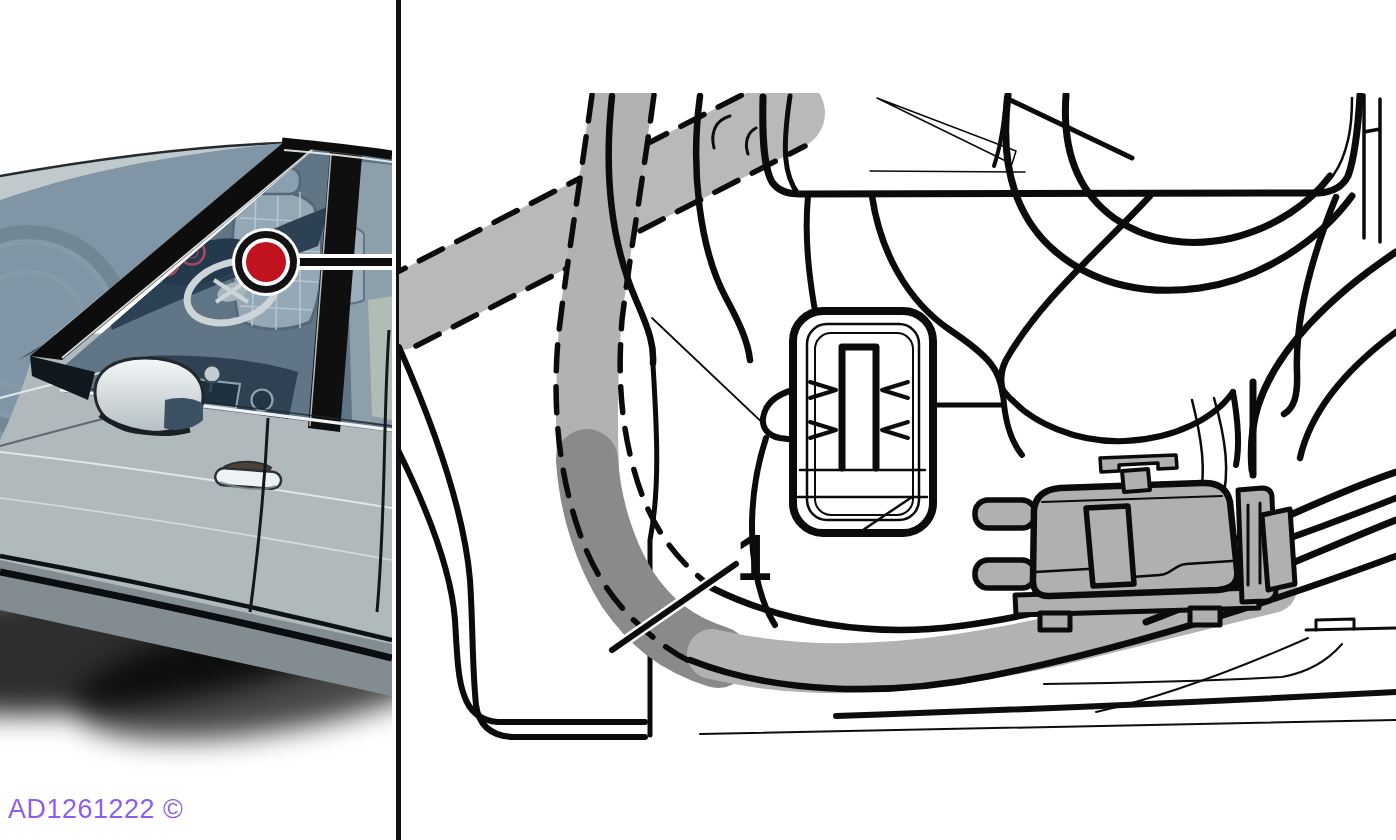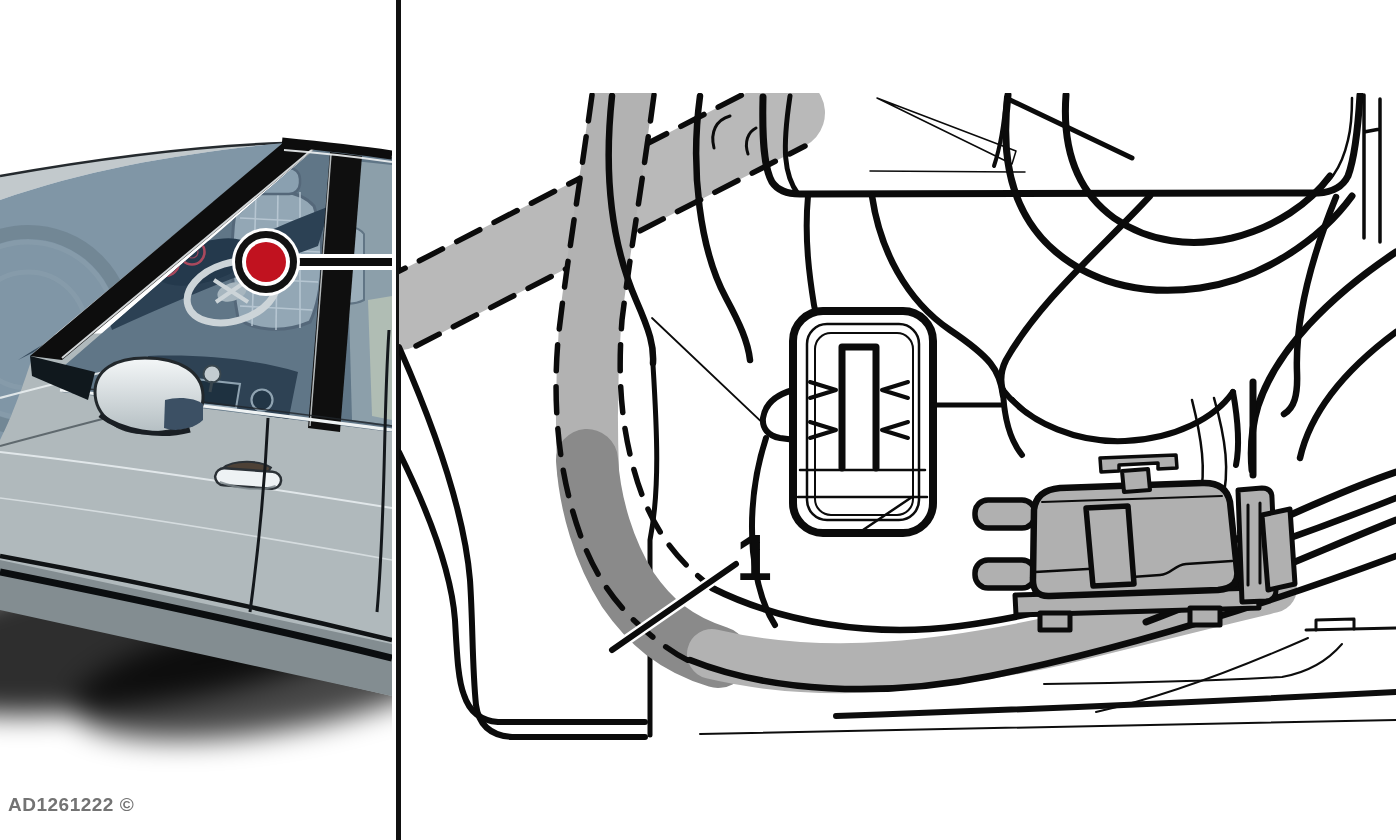--- a/index.html
+++ b/index.html
@@ -1,20 +1,20 @@
 <!DOCTYPE html>
 <html><head>
 <meta charset="utf-8">
 <style>
   html,body{margin:0;padding:0;background:#ffffff;}
   .stage{position:relative;width:1396px;height:840px;background:#ffffff;overflow:hidden;
          font-family:"Liberation Sans", sans-serif;}
   .stage svg{position:absolute;left:0;top:0;}
-  .caption{position:absolute;left:8px;top:794px;font-weight:bold;font-size:19px;
-           letter-spacing:0.5px;color:#737373;font-family:"Liberation Sans", sans-serif;}
+  .caption{position:absolute;left:8px;top:794px;font-weight:normal;font-size:27px;
+           letter-spacing:0.5px;color:#8b5cf6;font-family:"Liberation Sans", sans-serif;}
   .callout-num{font-family:"Liberation Sans", sans-serif;font-weight:bold;}
 </style>
 </head>
 <body>
 
 <div class="stage">
 <svg width="1396" height="840" viewBox="0 0 1396 840" xmlns="http://www.w3.org/2000/svg">
   <defs>
     <clipPath id="clipCar">
           <rect x="0" y="0" width="392" height="840"></rect>

